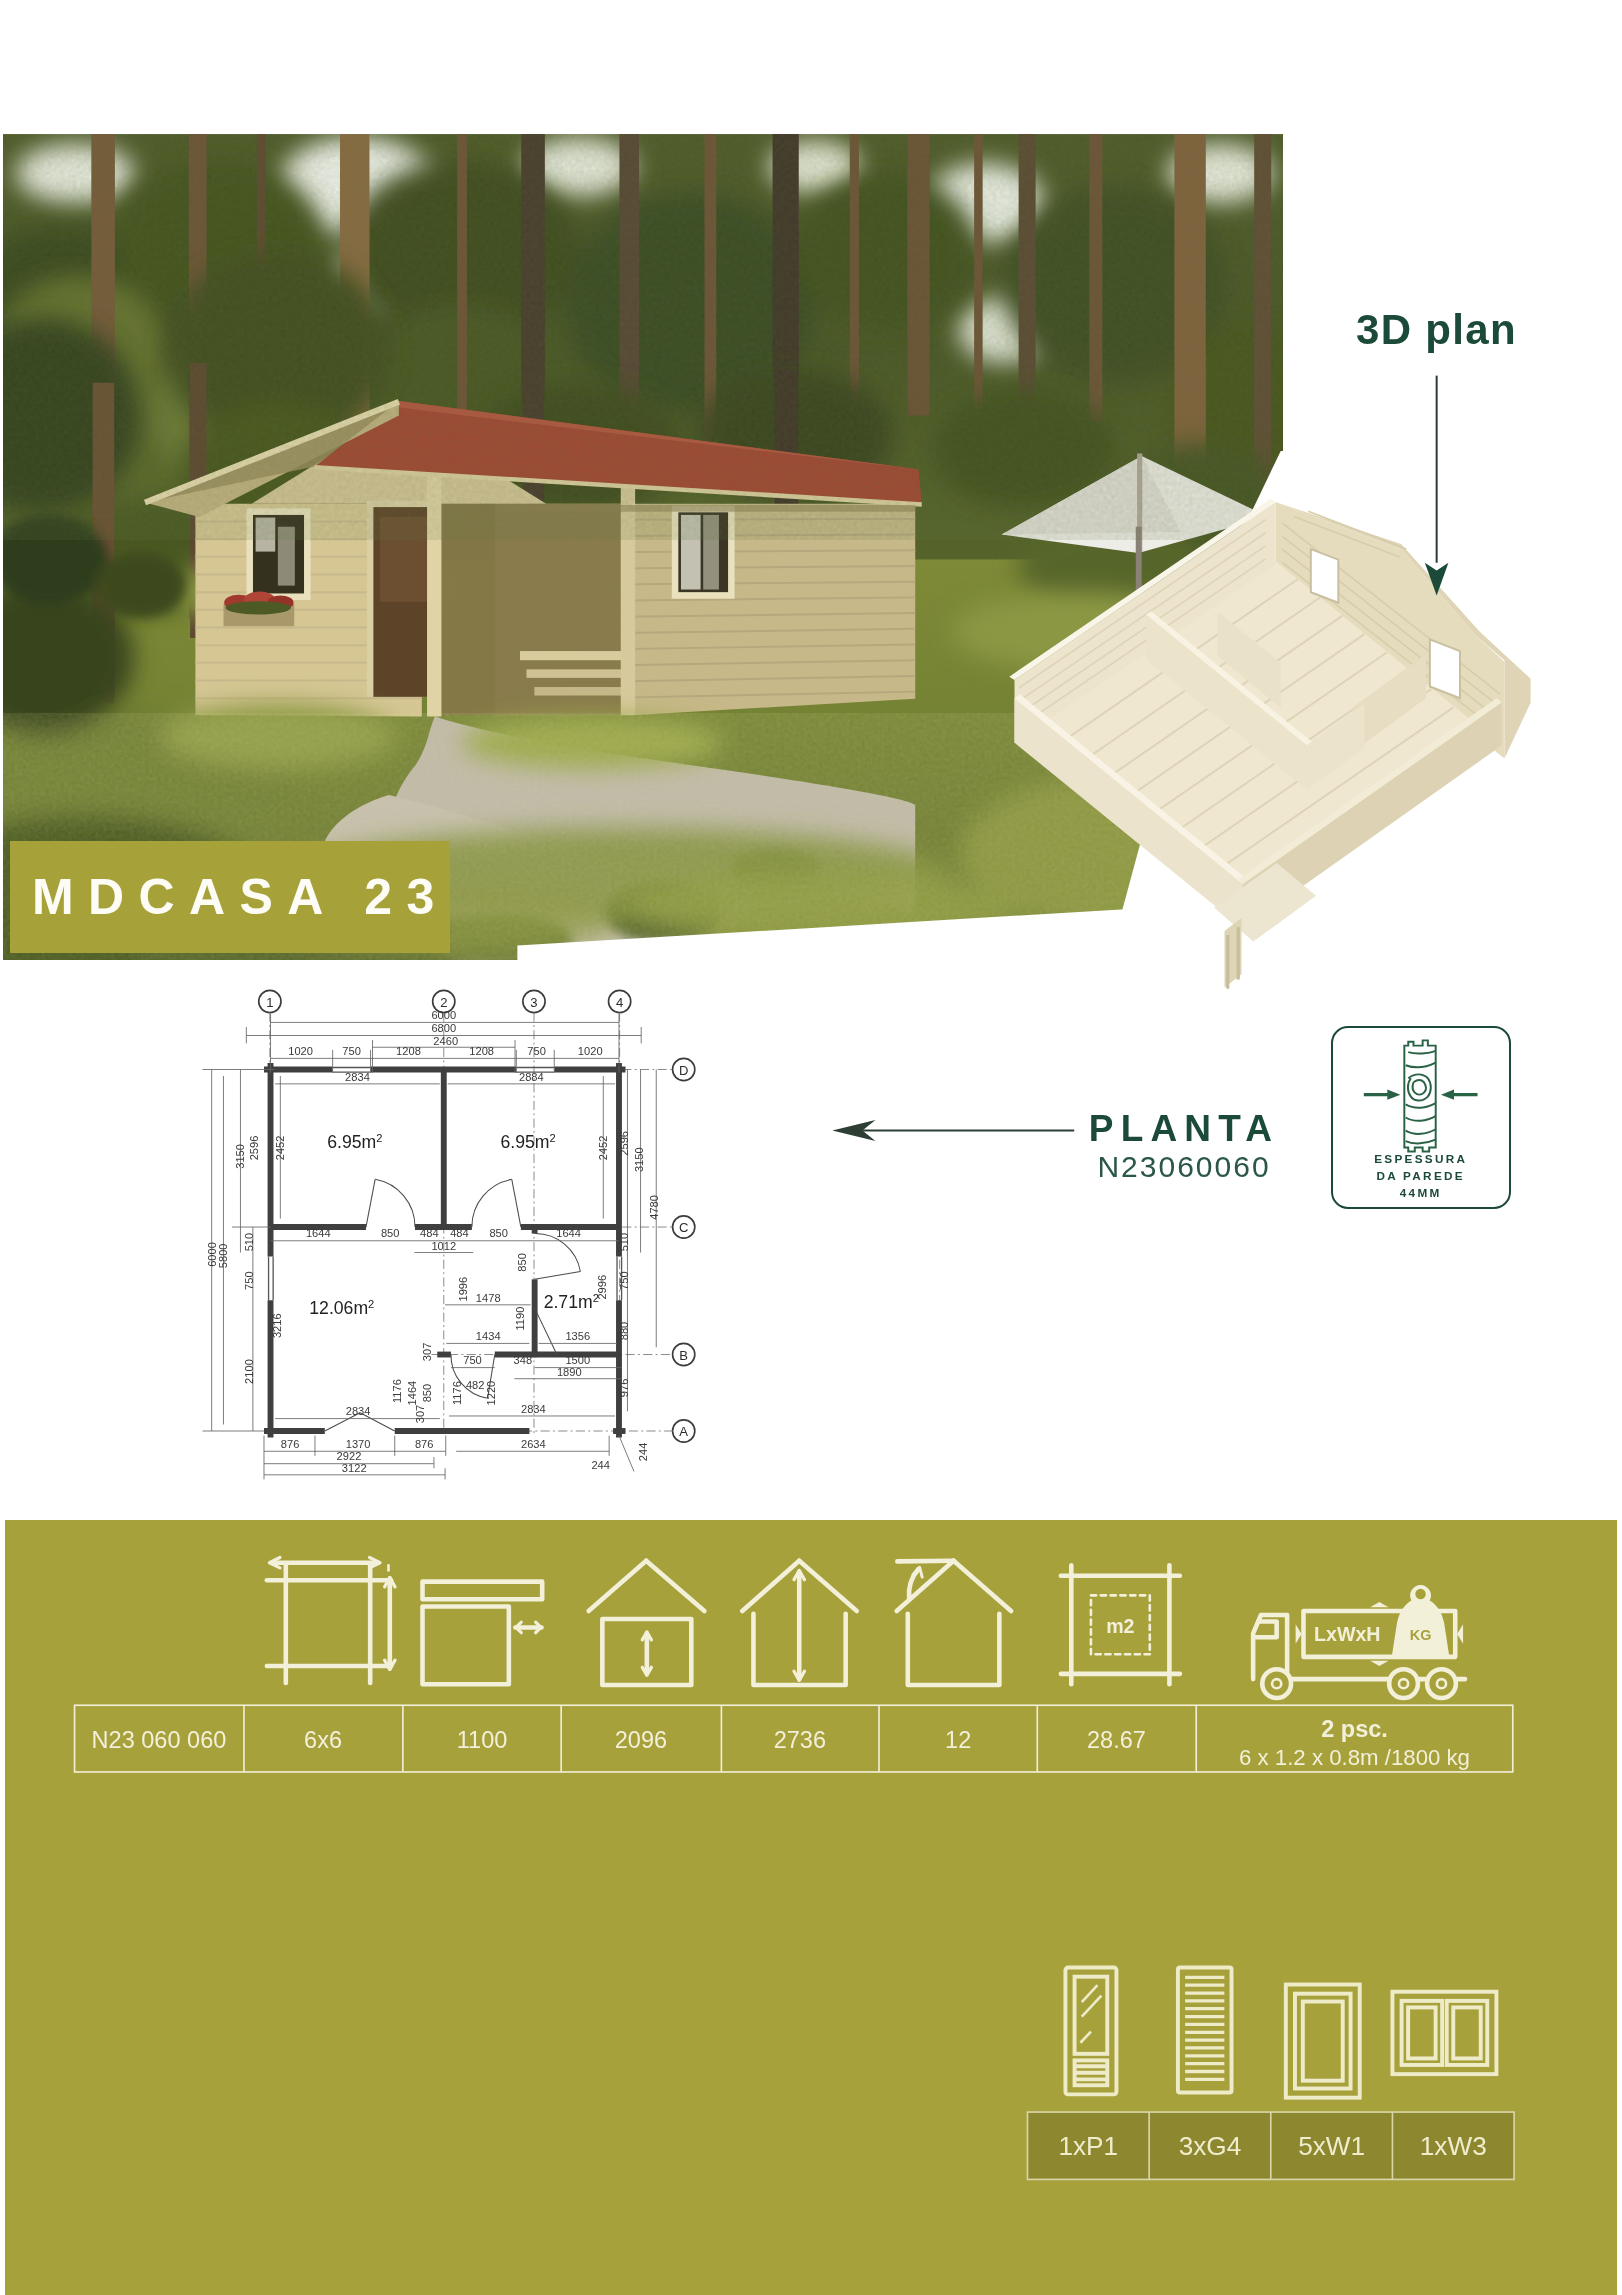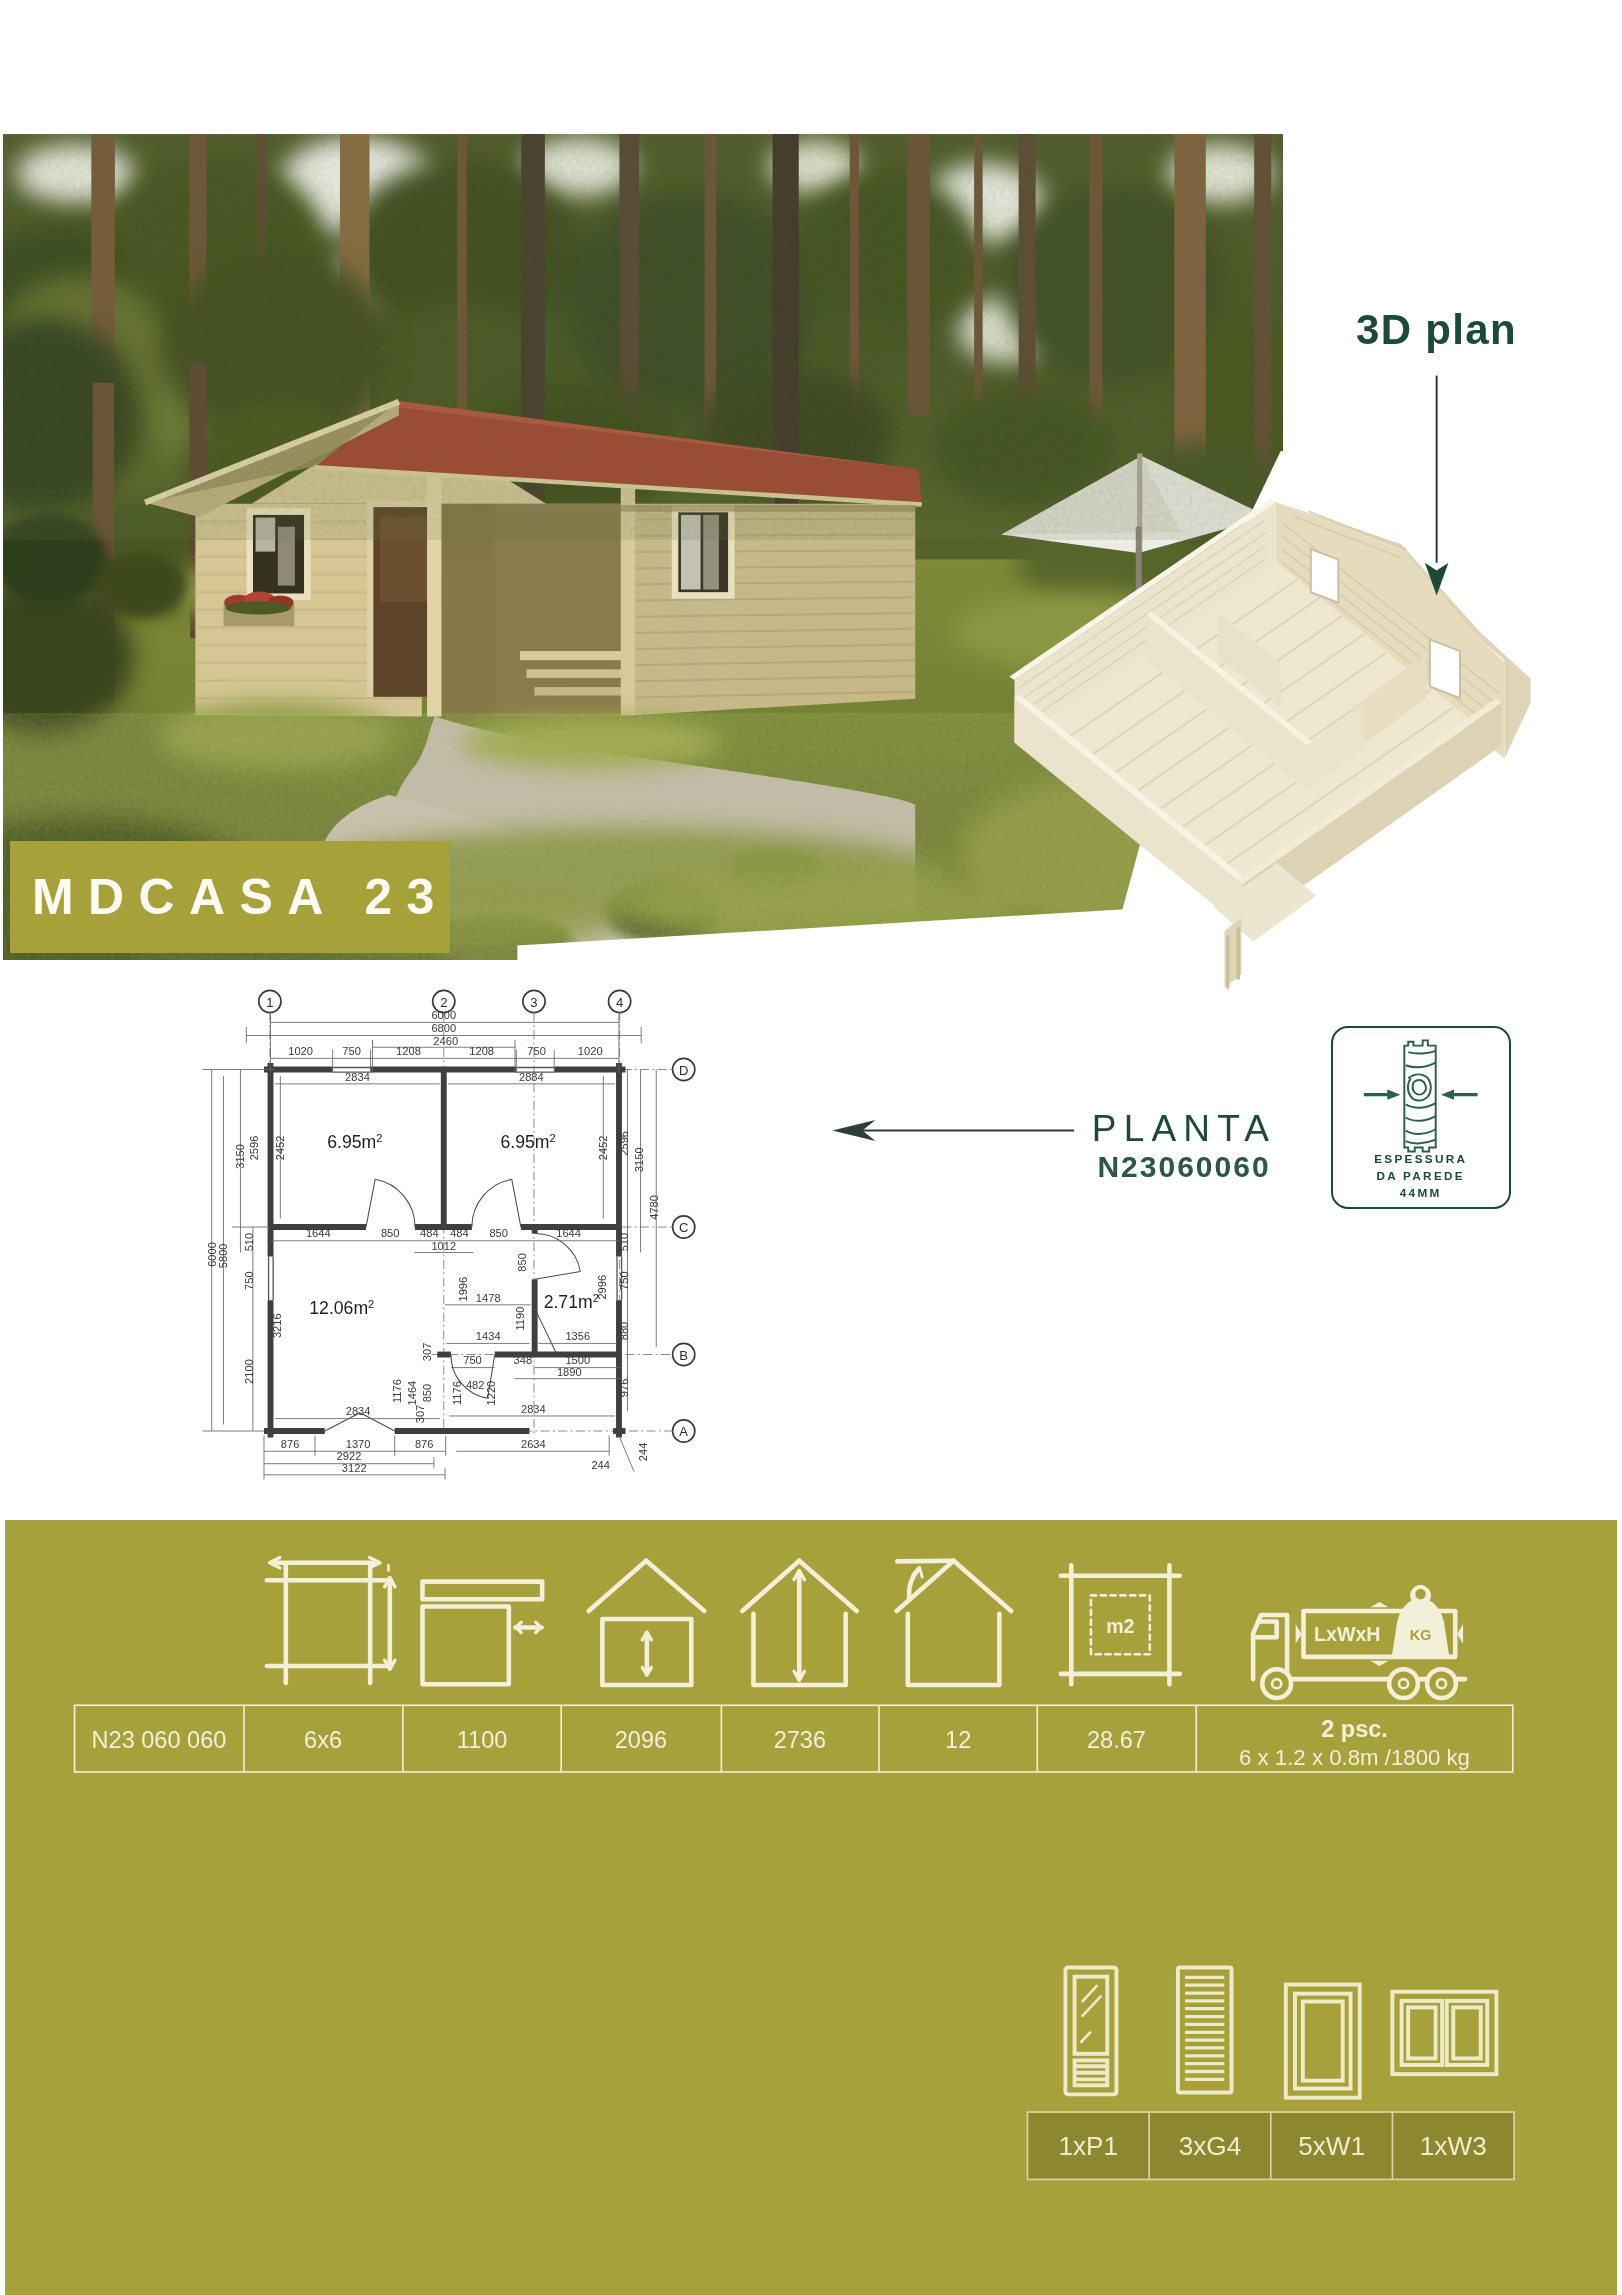--- a/index.html
+++ b/index.html
@@ -289,22 +289,22 @@
 </svg>
 
 <div class="abs" style="left:9.8px;top:841px;width:440px;height:112px;background:#a7a139;display:flex;align-items:center;justify-content:center;">
 <span style="font-size:50px;font-weight:600;color:#fdfdf6;letter-spacing:14.4px;margin-left:21px;">MDCASA 23</span>
 </div>
 
 <svg class="abs" style="left:831px;top:1112px;" width="255" height="37" viewBox="0 0 390 56">
 <line x1="12" y1="28" x2="372" y2="28" stroke="#2f3e35" stroke-width="3"></line>
 <polygon points="2,28 68,12 48,28 68,44" fill="#2f3e35"></polygon>
 </svg>
-<div class="abs" style="left:1073px;top:1108px;width:222px;text-align:center;font-size:37px;font-weight:400;color:#1c4a39;letter-spacing:7.2px;">PLANTA</div>
-<div class="abs" style="left:1073px;top:1150px;width:222px;text-align:center;font-size:30px;font-weight:700;color:#2a5747;letter-spacing:2px;">N23060060</div>
+<div class="abs" style="left:1073px;top:1108px;width:222px;text-align:center;font-size:37px;font-weight:700;color:#1c4a39;letter-spacing:7.2px;">PLANTA</div>
+<div class="abs" style="left:1073px;top:1150px;width:222px;text-align:center;font-size:30px;font-weight:400;color:#2a5747;letter-spacing:2px;">N23060060</div>
 
 <svg class="abs" style="left:196px;top:981px;" width="523" height="530" viewBox="0 0 800 810">
 <g transform="translate(-300,-1500)">
 
 <g fill="none" stroke="#3c3c3c" stroke-width="2.5">
 <circle cx="413" cy="1531" r="17"></circle>
           <circle cx="679" cy="1531" r="17"></circle>
 <circle cx="817" cy="1531" r="17"></circle>
           <circle cx="948" cy="1531" r="17"></circle>
 <circle cx="1046" cy="1635" r="17"></circle>

